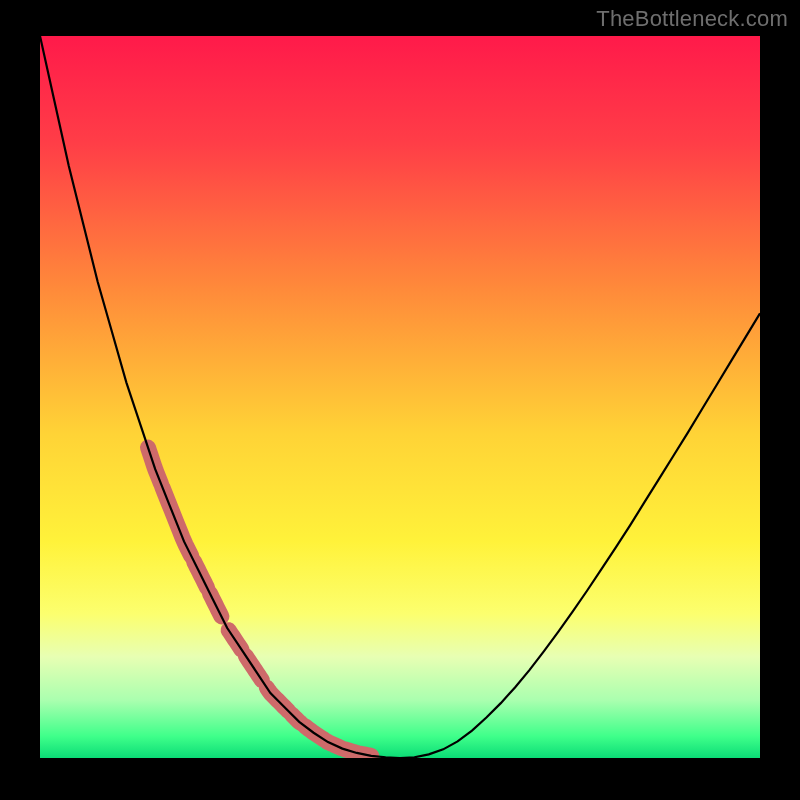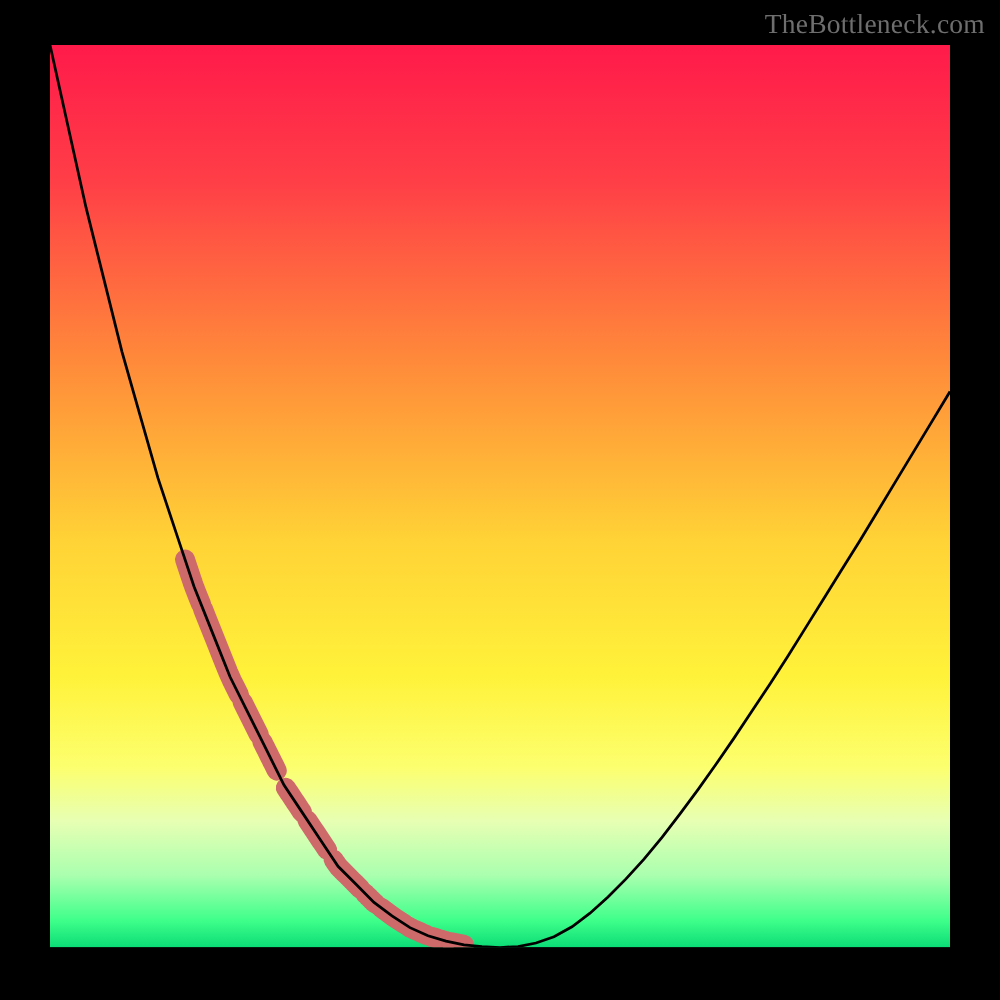--- a/index.html
+++ b/index.html
@@ -9,21 +9,20 @@
     height: 800px;
     overflow: hidden;
     background: #000;
     font-family: Arial, Helvetica, sans-serif;
   }
   .frame {
     position: relative;
     width: 800px;
     height: 800px;
     background: #000;
-    font-family: Liberation Serif, serif;
   }
   .watermark {
     position: absolute;
     top: 6px;
     right: 12px;
     color: #6e6e6e;
     font-size: 22px;
     font-weight: 400;
     letter-spacing: 0.2px;
     z-index: 10;

